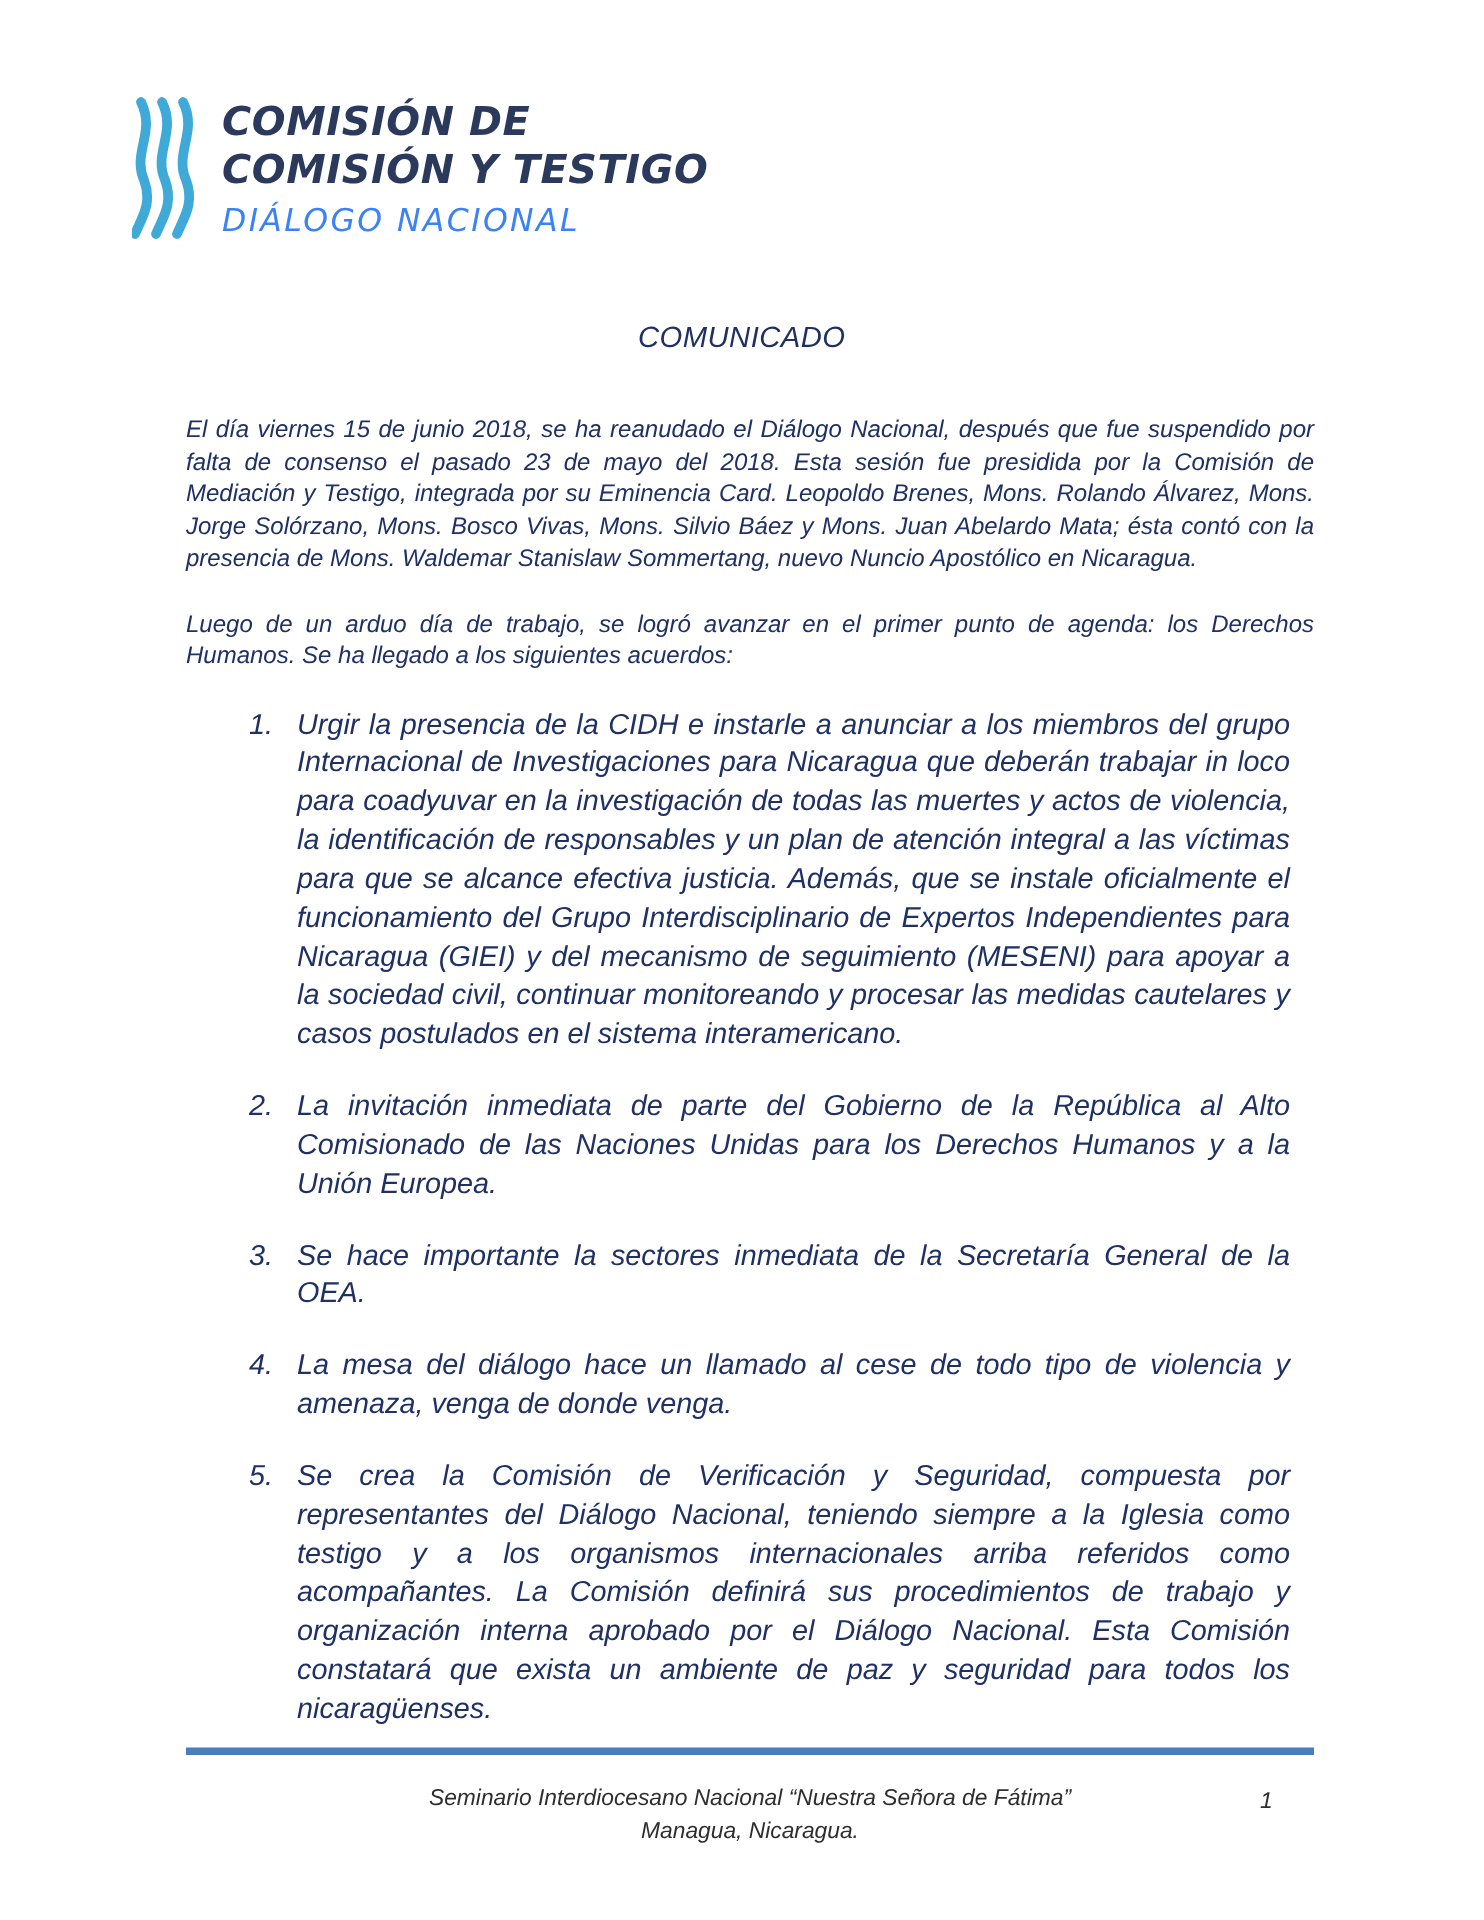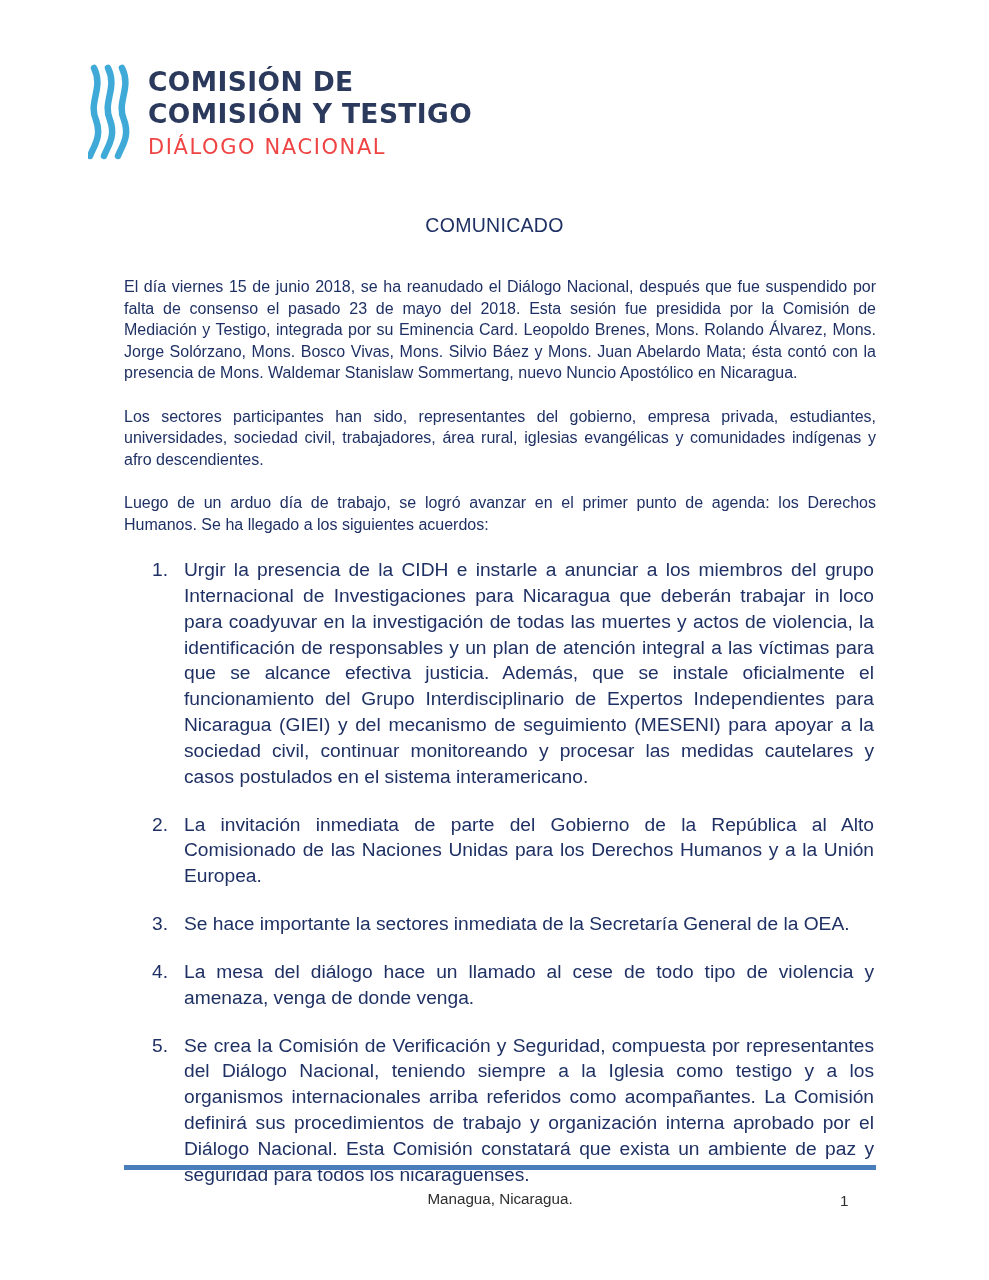--- a/index.html
+++ b/index.html
@@ -16,20 +16,21 @@
     position: relative;
     overflow: hidden;
   }
 
   .page {
     position: relative;
     width: 989px;
     height: 1280px;
     box-sizing: border-box;
     background: #ffffff;
+    font-style: italic;
   }
 
   
   .letterhead {
     position: absolute;
     left: 88px;
     top: 62px;
     display: flex;
     align-items: flex-start;
   }
@@ -54,21 +55,21 @@
     line-height: 1.22;
     color: #2B3A5C;
     white-space: nowrap;
   }
   .logo-line3 {
     font-family: "DejaVu Sans", sans-serif;
     font-weight: normal;
     font-size: 21px;
     letter-spacing: 1.6px;
     line-height: 1.25;
-    color: #ef4444;
+    color: #3b82f6;
     white-space: nowrap;
     margin-top: 3px;
   }
 
   
   .title-block {
     position: absolute;
     left: 0;
     right: 0;
     top: 212px;
@@ -94,21 +95,21 @@
     margin: 0 0 22px 0;
     font-size: 16px;
     line-height: 1.345;
     text-align: justify;
     text-justify: inter-word;
     color: #1F3164;
   }
   p.para:last-child { margin-bottom: 0; }
 
   ol.acuerdos {
-    margin: 2px;
+    margin: 16px;
     padding: 0;
     list-style: none;
     counter-reset: acuerdo;
   }
   ol.acuerdos > li {
     position: relative;
     counter-increment: acuerdo;
     padding-left: 58px;
     margin-bottom: 22px;
     font-size: 19.2px;
@@ -178,31 +179,31 @@
       <div class="logo-line3">DIÁLOGO NACIONAL</div>
     </div>
   </div>
 
   <div class="title-block">
     <div class="doc-title">COMUNICADO</div>
   </div>
 
   <div class="body-area">
     <p class="para">El día viernes 15 de junio 2018, se ha reanudado el Diálogo Nacional, después que fue suspendido por falta de consenso el pasado 23 de mayo del 2018. Esta sesión fue presidida por la Comisión de Mediación y Testigo, integrada por su Eminencia Card. Leopoldo Brenes, Mons. Rolando Álvarez, Mons. Jorge Solórzano, Mons. Bosco Vivas, Mons. Silvio Báez y Mons. Juan Abelardo Mata; ésta contó con la presencia de Mons. Waldemar Stanislaw Sommertang, nuevo Nuncio Apostólico en Nicaragua.</p>
-    <p class="para">Los sectores participantes han sido, representantes del gobierno, empresa privada, estudiantes, universidades, sociedad civil, trabajadores, área rural, iglesias evangélicas y comunidades indígenas y afro descendientes.</p>
     <p class="para">Luego de un arduo día de trabajo, se logró avanzar en el primer punto de agenda: los Derechos Humanos. Se ha llegado a los siguientes acuerdos:</p>
 
     <ol class="acuerdos">
       <li>Urgir la presencia de la CIDH e instarle a anunciar a los miembros del grupo Internacional de Investigaciones para Nicaragua que deberán trabajar in loco para coadyuvar en la investigación de todas las muertes y actos de violencia, la identificación de responsables y un plan de atención integral a las víctimas para que se alcance efectiva justicia.  Además, que se instale oficialmente el funcionamiento del Grupo Interdisciplinario de Expertos Independientes para Nicaragua (GIEI) y del mecanismo de seguimiento (MESENI) para apoyar a la sociedad civil, continuar monitoreando y procesar las medidas cautelares y casos postulados en el sistema interamericano.</li>
       <li>La invitación inmediata de parte del Gobierno de la República al Alto Comisionado de las Naciones Unidas para los Derechos Humanos y a la Unión Europea.</li>
       <li>Se hace importante la sectores inmediata de la Secretaría General de la OEA.</li>
       <li>La mesa del diálogo hace un llamado al cese de todo tipo de violencia y amenaza, venga de donde venga.</li>
       <li>Se crea la Comisión de Verificación y Seguridad, compuesta por representantes del Diálogo Nacional, teniendo siempre a la Iglesia como testigo y a los organismos internacionales arriba referidos como acompañantes. La Comisión definirá sus procedimientos de trabajo y organización interna aprobado por el Diálogo Nacional.  Esta Comisión constatará que exista un ambiente de paz y seguridad para todos los nicaragüenses.</li>
     </ol>
   </div>
 
   <div class="footer-rule"></div>
   <div class="footer-text">
+    <div>Seminario Interdiocesano Nacional “Nuestra Señora de Fátima”</div>
     <div>Managua, Nicaragua.</div>
   </div>
   <div class="page-number">1</div>
 
 </div>
 
 </body></html>

